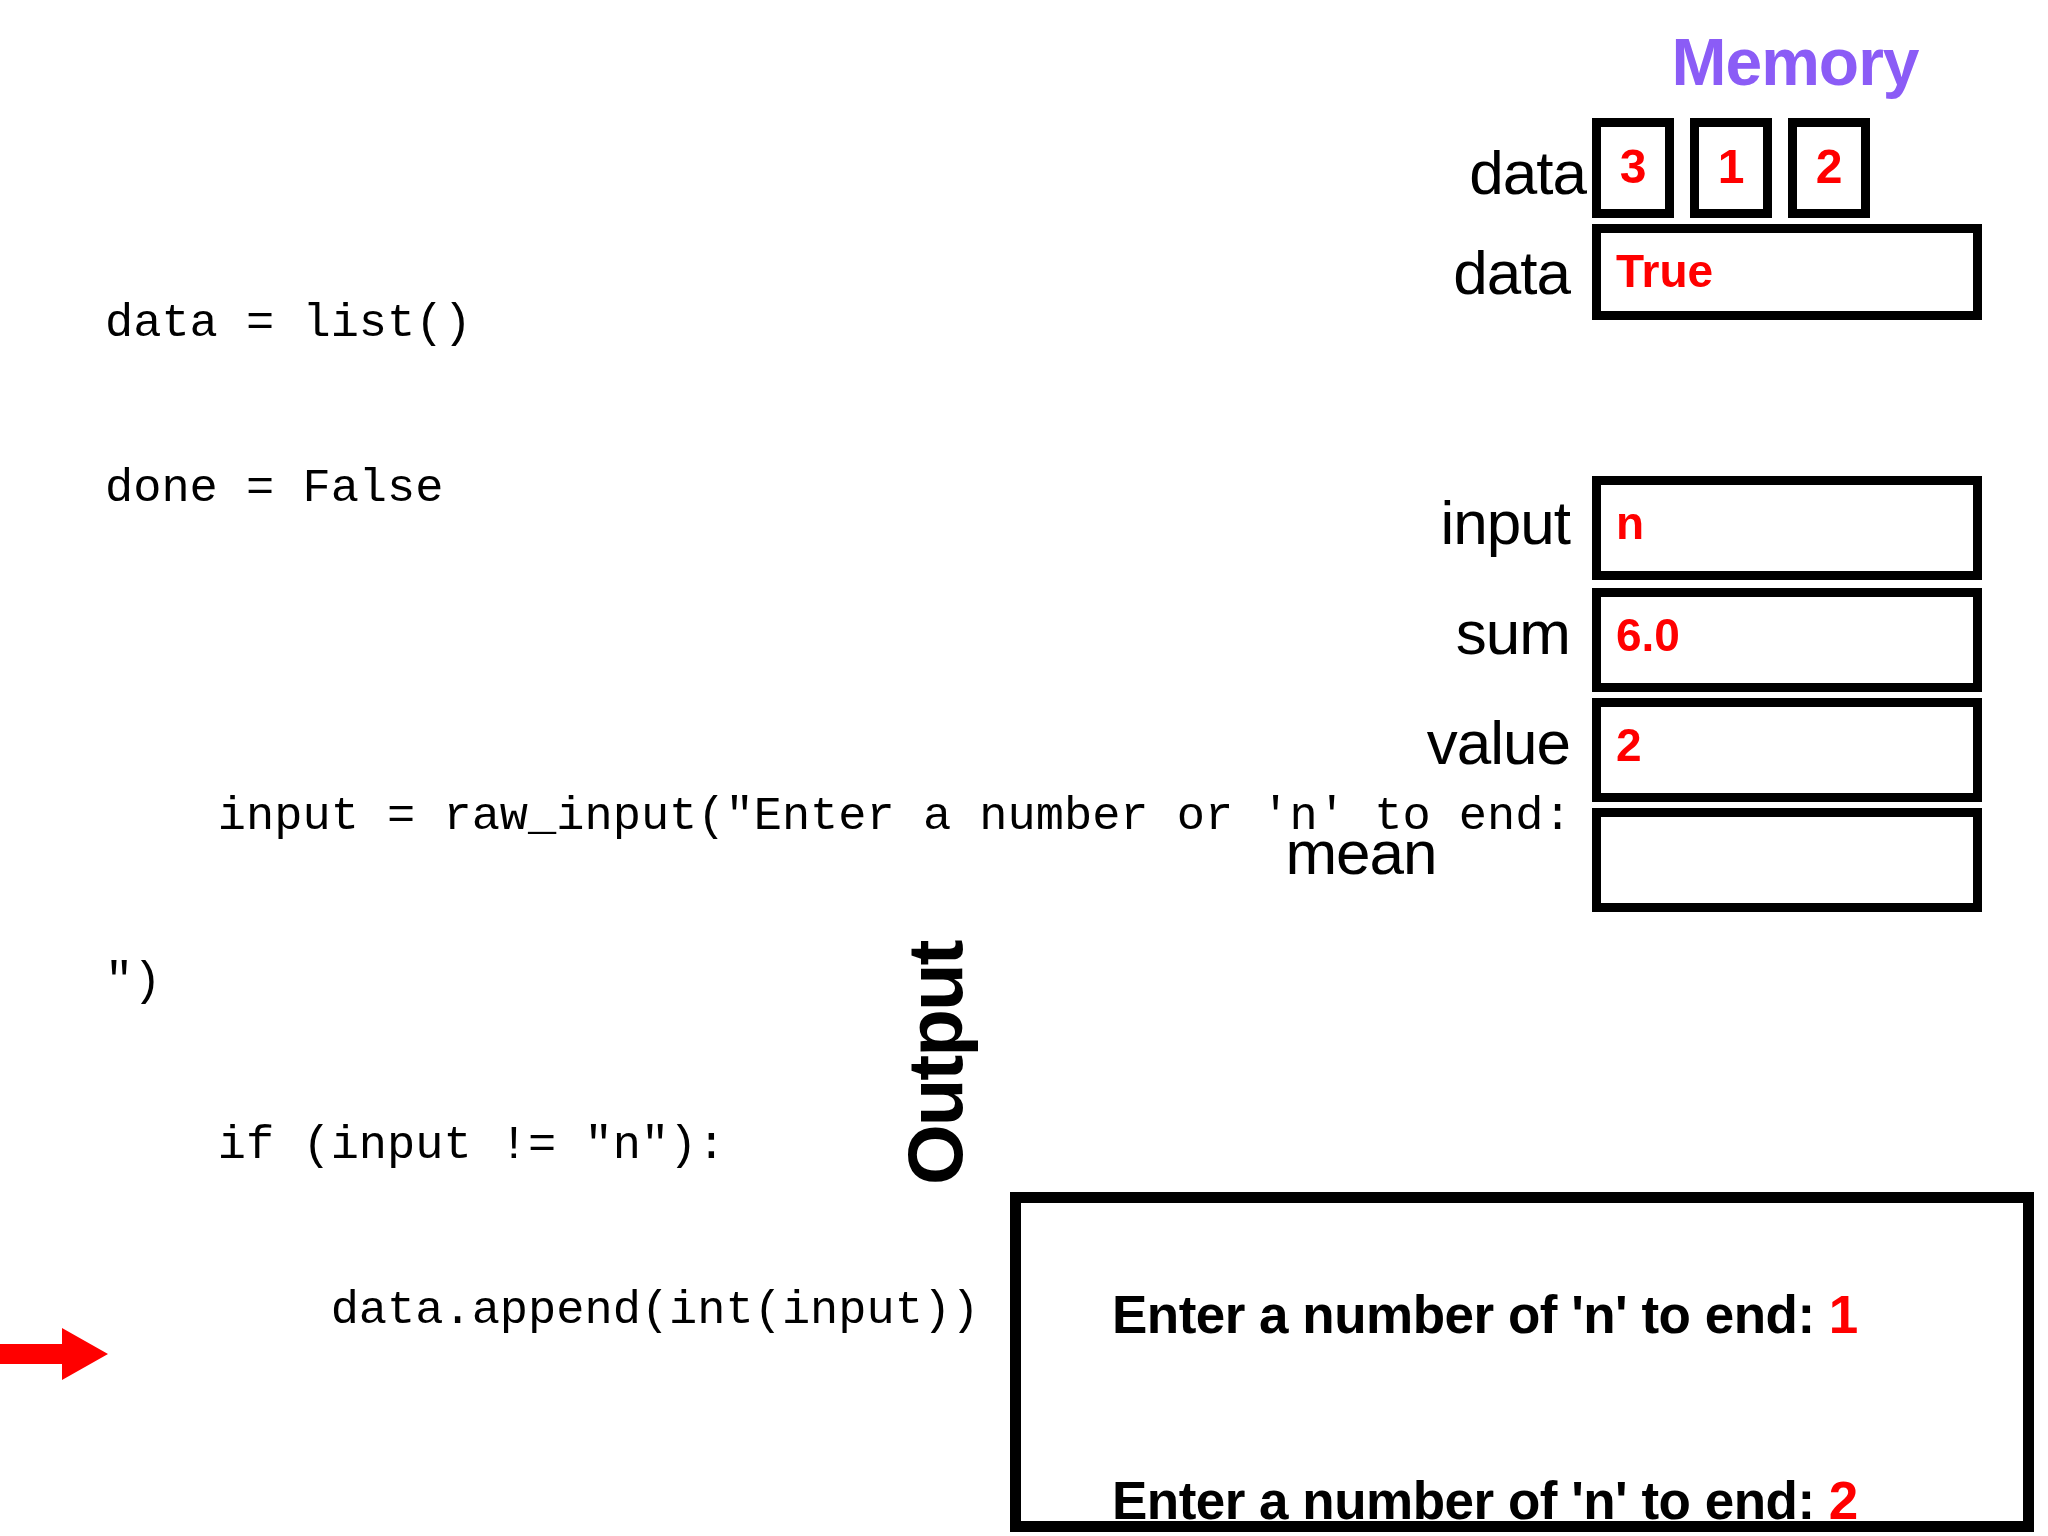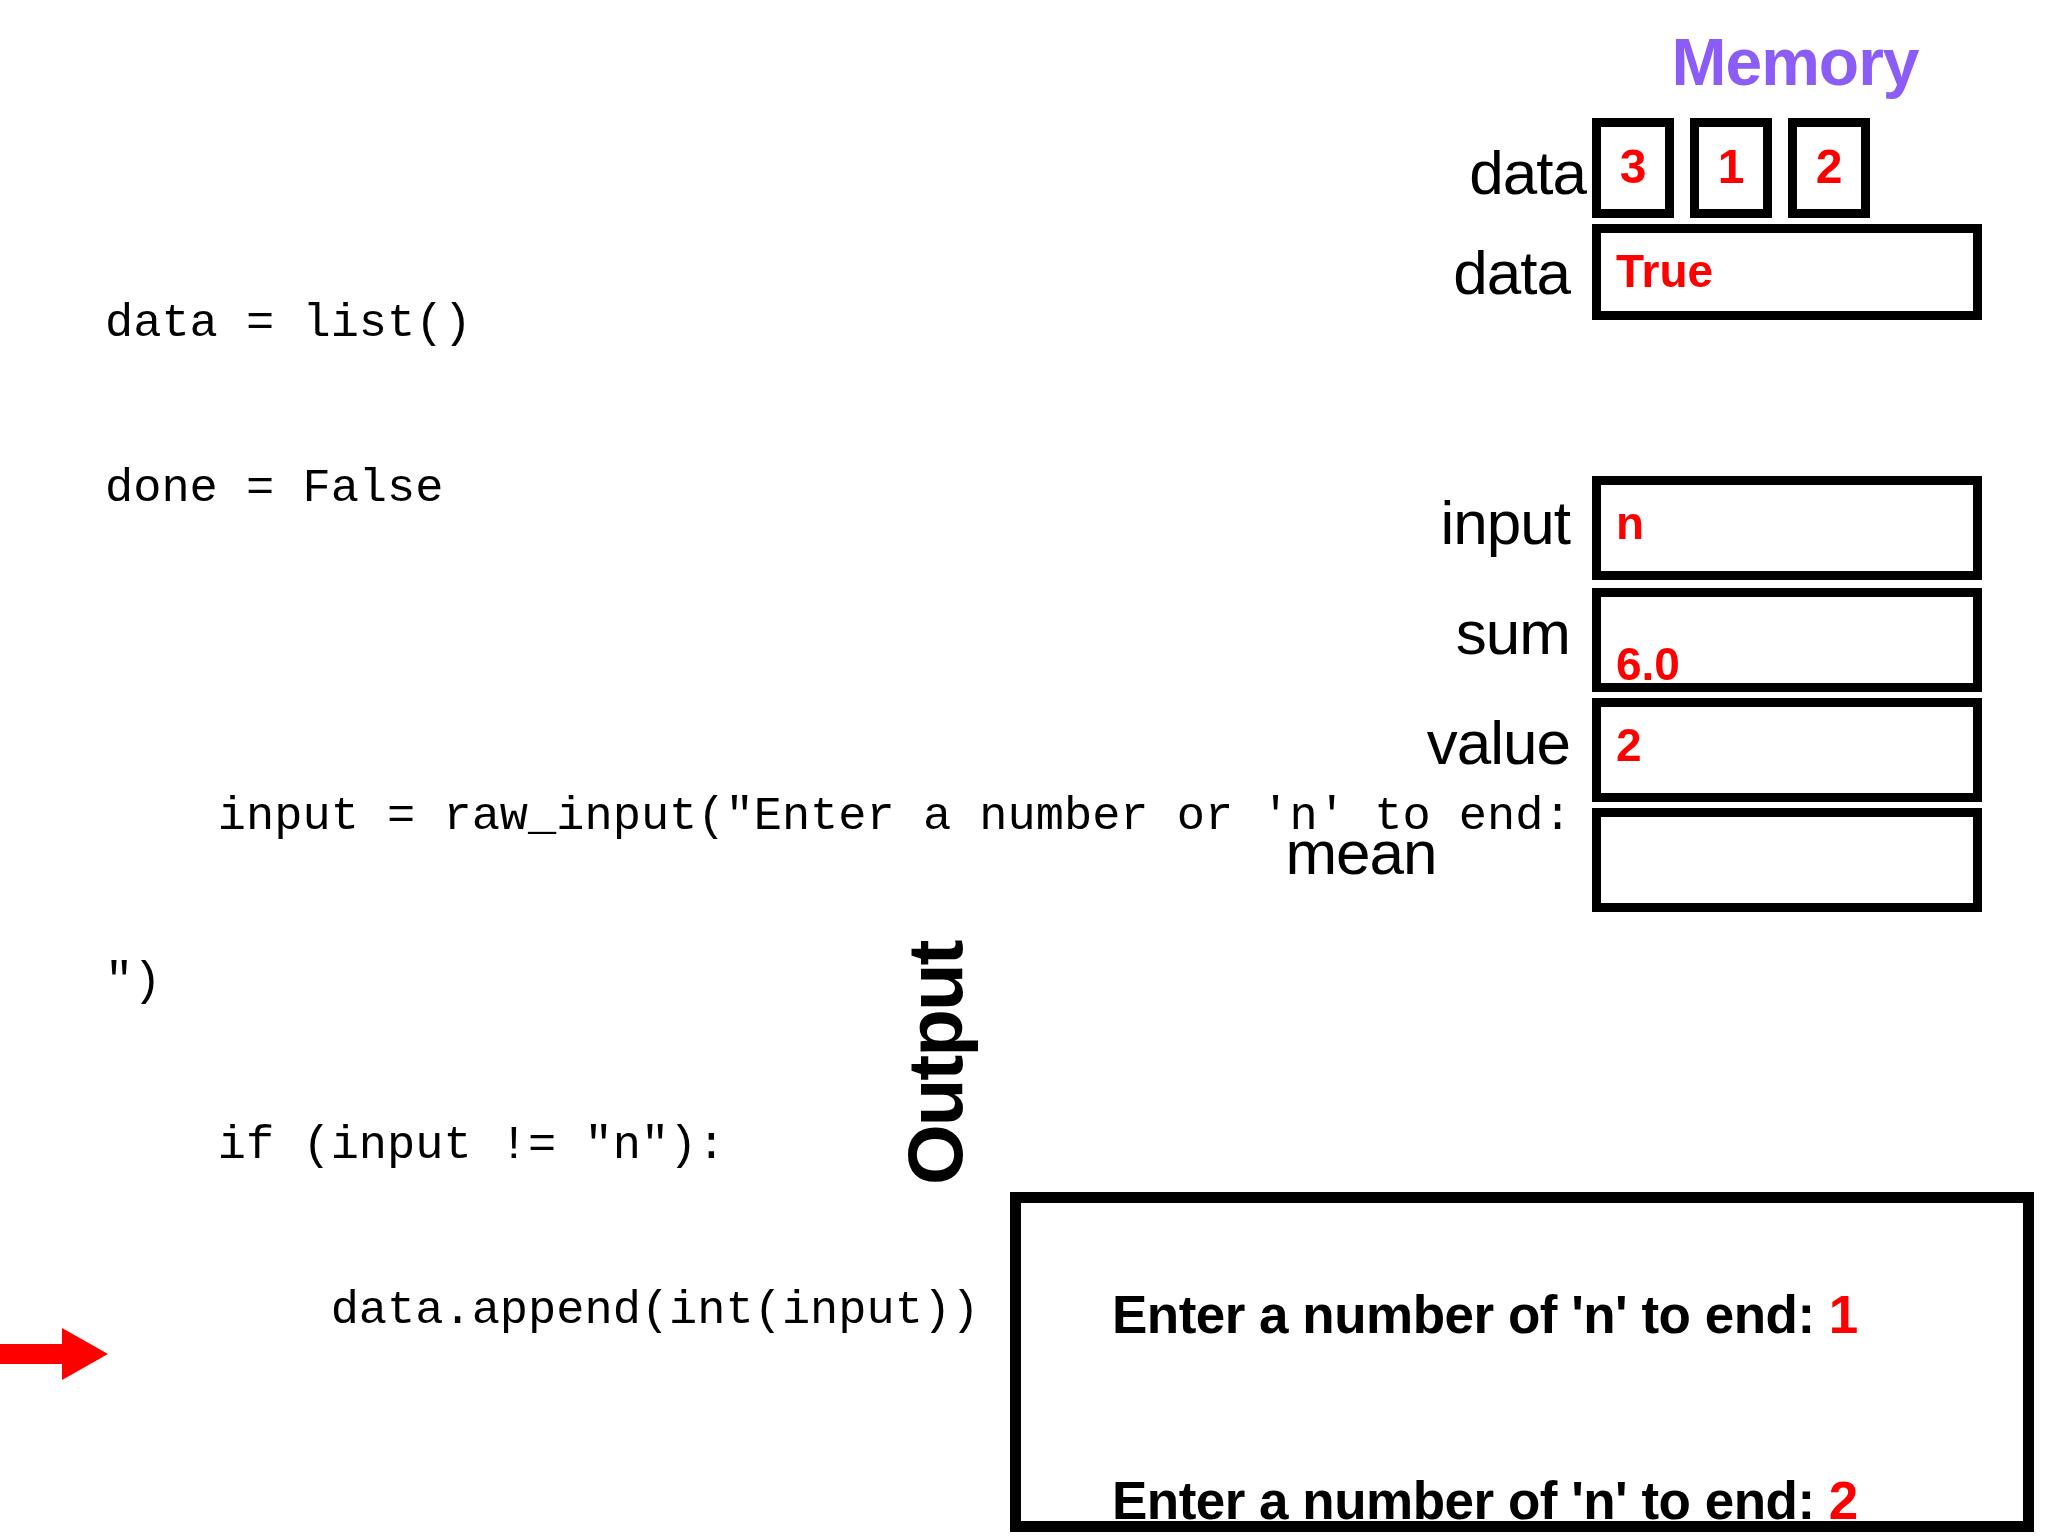--- a/index.html
+++ b/index.html
@@ -105,21 +105,21 @@
 <div class="mem-label" style="left:1200px; top:242px; width:370px;">data</div>
 <div class="mem-box" style="left:1592px; top:224px; width:390px; height:96px;"></div>
 <div class="mem-val" style="left:1616px; top:248px;">True</div>
 
 <div class="mem-label" style="left:1200px; top:492px; width:370px;">input</div>
 <div class="mem-box" style="left:1592px; top:476px; width:390px; height:104px;"></div>
 <div class="mem-val" style="left:1616px; top:500px;">n</div>
 
 <div class="mem-label" style="left:1200px; top:602px; width:370px;">sum</div>
 <div class="mem-box" style="left:1592px; top:588px; width:390px; height:104px;"></div>
-<div class="mem-val" style="left:1616px; top:612px;margin-top:29px;">6.0</div>
+<div class="mem-val" style="left:1616px; top:612px;">6.0</div>
 
 <div class="mem-label" style="left:1200px; top:712px; width:370px;">value</div>
 <div class="mem-box" style="left:1592px; top:698px; width:390px; height:104px;"></div>
 <div class="mem-val" style="left:1616px; top:722px;">2</div>
 
 <div class="mem-label" style="left:1176px; top:822px; width:370px;text-align:center;">mean</div>
 <div class="mem-box" style="left:1592px; top:808px; width:390px; height:104px;"></div>
 <div class="mem-val" style="left:1616px; top:832px;"></div>
 
 <div id="output-label">Output</div>

